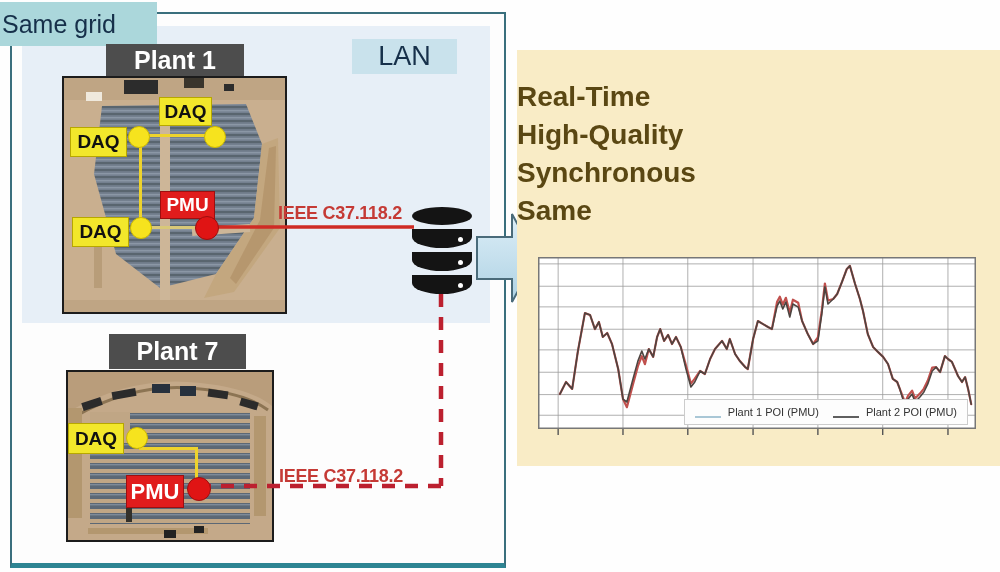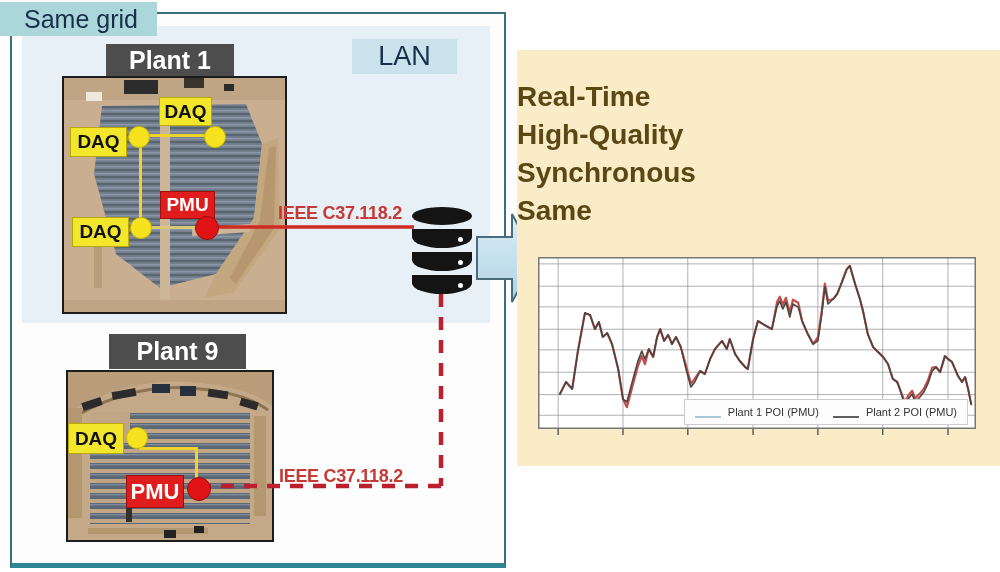--- a/index.html
+++ b/index.html
@@ -4,28 +4,28 @@
 <style>
   html,body{margin:0;padding:0;background:#ffffff;font-family:"Liberation Sans",sans-serif;}
   #stage{position:relative;width:1000px;height:572px;background:#fefefe;overflow:hidden;}
 
   
   .outer-box{position:absolute;left:10px;top:12px;width:492px;height:549px;
     background:#fdfdfd;border:2px solid #3a6f7d;border-bottom:5px solid #2e8593;}
   .lan-area{position:absolute;left:22px;top:26px;width:468px;height:297px;background:#e7eff7;}
   .tag{position:absolute;display:flex;align-items:center;justify-content:center;
     color:#16304a;}
-  .same-grid{left:0;top:2px;width:157px;height:34px;background:#abd7db;
-    font-size:25px;justify-content:flex-start;padding-left:24px;box-sizing:border-box;}
+  .same-grid{left:0;top:2px;width:157px;height:44px;background:#abd7db;
+    font-size:25px;justify-content:flex-start;padding-left:2px;box-sizing:border-box;}
   .lan-tag{left:352px;top:39px;width:105px;height:35px;background:#c9e2ec;font-size:27px;}
   .wan-tag{left:346px;top:504px;width:108px;height:38px;background:#b9dcea;font-size:28px;}
 
   .plant-title{position:absolute;background:#4d4d4d;color:#ffffff;font-weight:bold;
     font-size:25px;display:flex;align-items:center;justify-content:center;}
-  .p1-title{left:106px;top:44px;width:128px;height:33px;}
+  .p1-title{left:106px;top:44px;width:138px;height:33px;}
   .p2-title{left:109px;top:334px;width:137px;height:35px;}
 
   .sat{position:absolute;border:2px solid #1c1c1c;overflow:hidden;background:#c9af8f;}
   .sat-1{left:62px;top:76px;width:221px;height:234px;}
   .sat-2{left:66px;top:370px;width:204px;height:168px;}
   .sat svg{display:block;}
 
   .chip{position:absolute;display:flex;align-items:center;justify-content:center;
     font-weight:bold;font-size:19px;}
   .daq{background:#f2e72b;color:#111;border:1px solid #b7a700;text-align:right;}
@@ -95,21 +95,21 @@
       <polygon points="38,28 182,26 198,66 190,140 152,196 96,210 52,176 30,96" fill="url(#stripes1)"></polygon>
       <polygon points="198,66 214,60 216,150 170,214 140,220 152,196 190,140" fill="#c3a77f"></polygon>
       <polygon points="205,70 212,68 210,150 172,206 166,200 196,142" fill="#b09067" opacity="0.7"></polygon>
       <rect x="96" y="24" width="10" height="210" fill="#cdb698"></rect>
       <rect x="30" y="150" width="8" height="60" fill="#b89d79"></rect>
       <rect x="0" y="222" width="221" height="12" fill="#bfa584"></rect>
       <rect x="128" y="148" width="58" height="8" fill="#cdb698" transform="rotate(-4 157 152)"></rect>
     </svg>
   </div>
 
-  <div class="plant-title p2-title">Plant 9</div>
+  <div class="plant-title p2-title">Plant 7</div>
   <div class="sat sat-2">
     <svg width="204" height="168" viewBox="0 0 204 168">
       <defs>
         <pattern id="stripes2" width="10" height="10" patternUnits="userSpaceOnUse">
           <rect width="10" height="10" fill="#c0a685"></rect>
           <rect y="1" width="10" height="6" fill="#5c6875"></rect>
           <rect y="2" width="10" height="1.4" fill="#7d8a99"></rect>
         </pattern>
       </defs>
       <rect width="204" height="168" fill="#c4a989"></rect>

